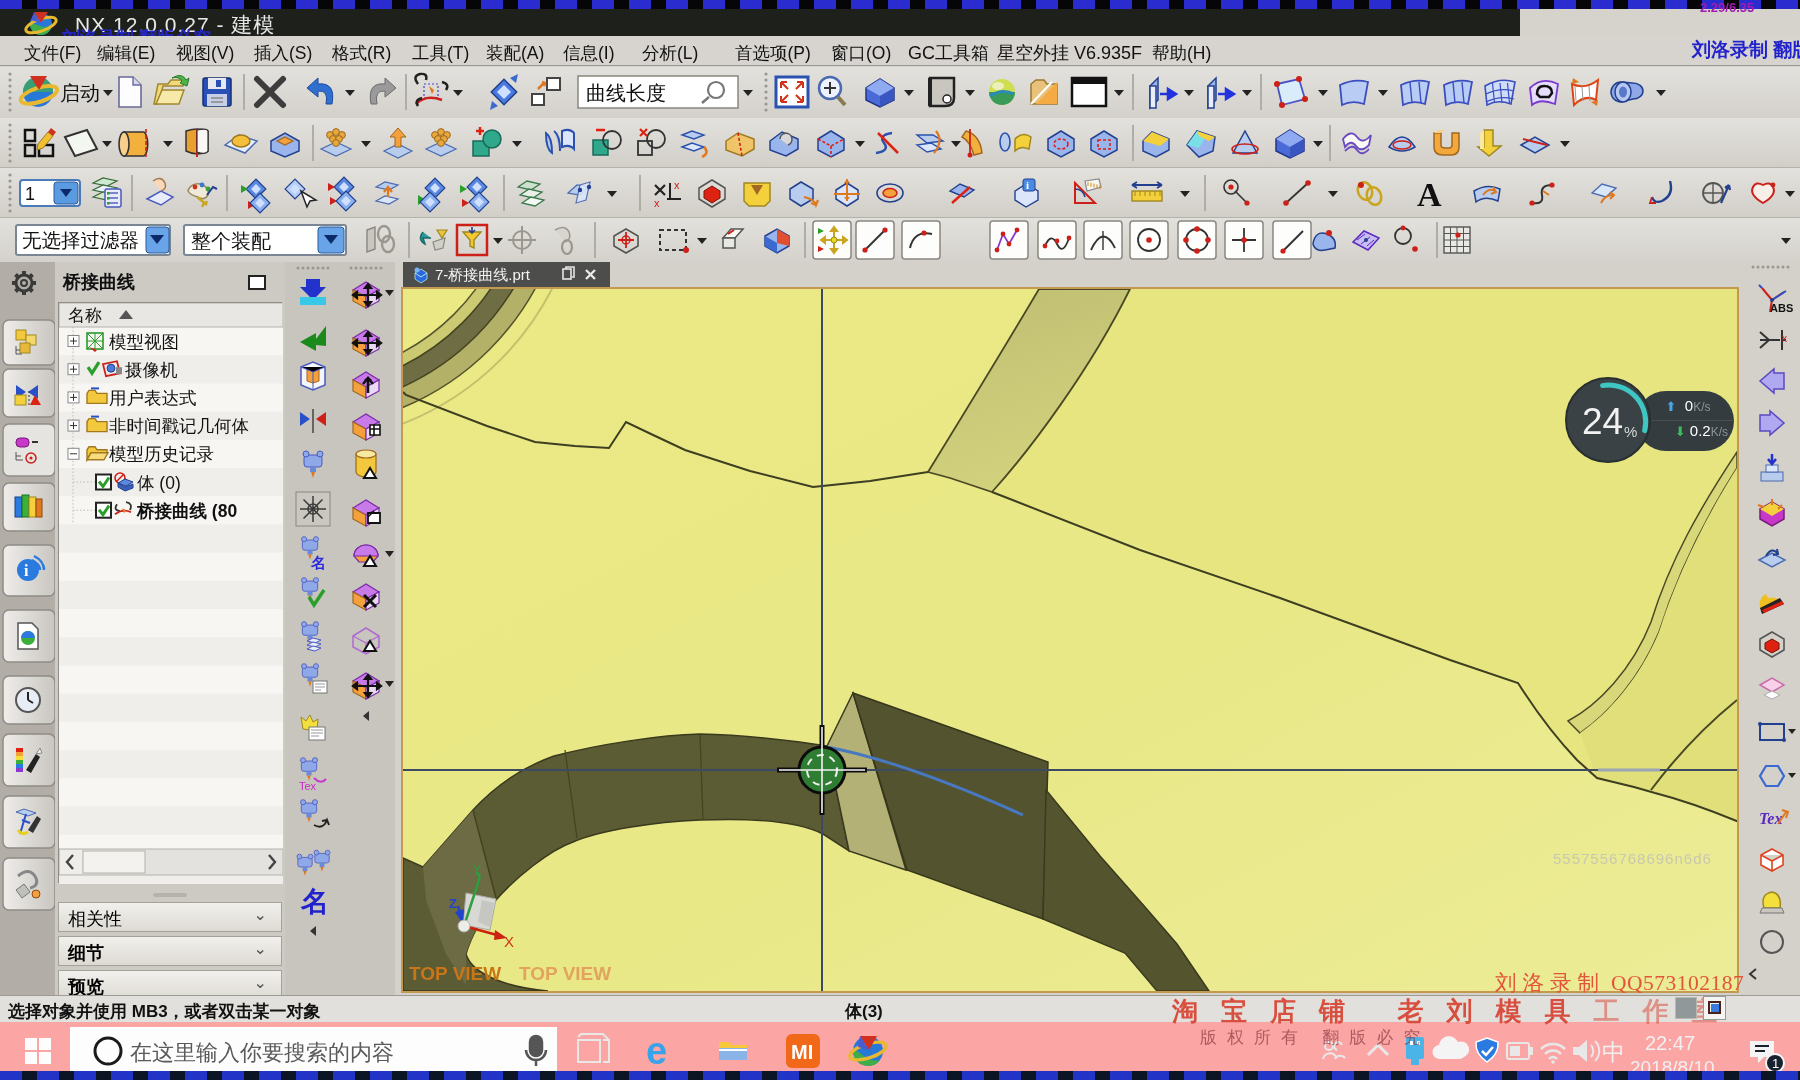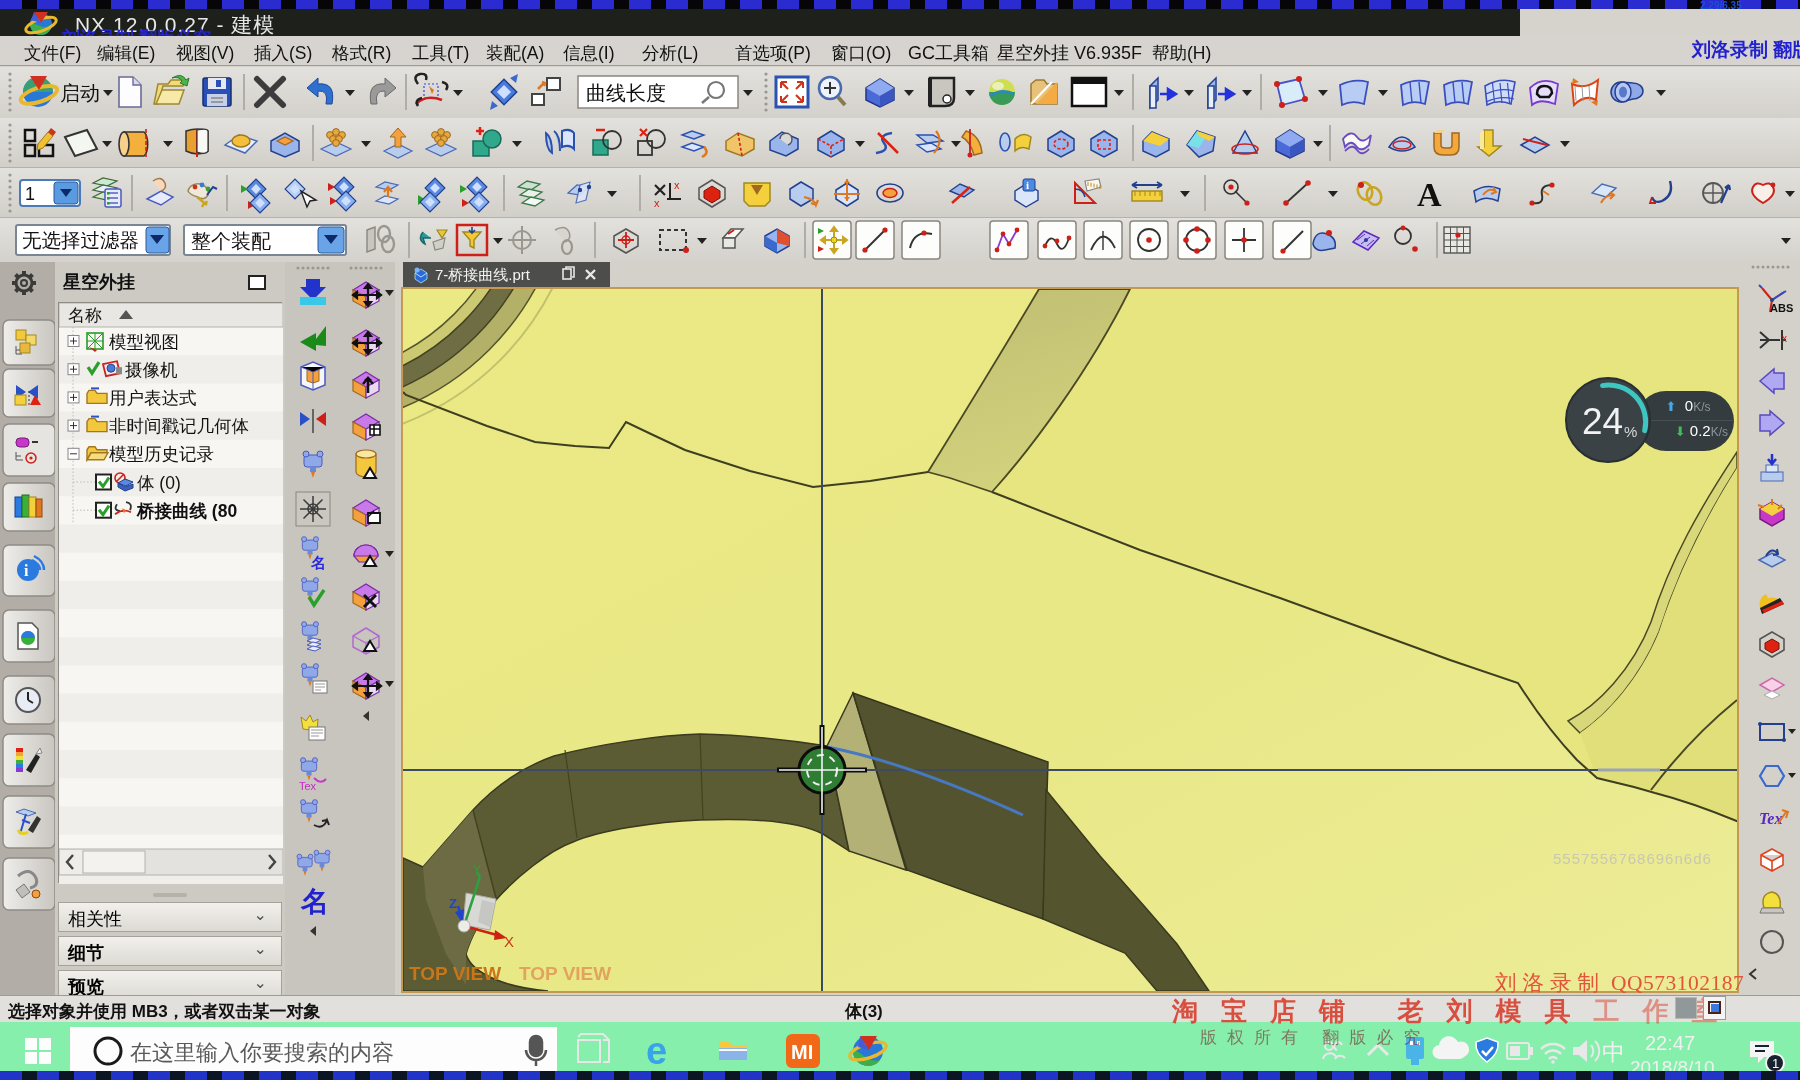--- a/index.html
+++ b/index.html
@@ -10,21 +10,21 @@
   .dashTop { left:0; top:0; width:1800px; height:9px; background:#060608;
     background-image:repeating-linear-gradient(90deg,#2a2ccf 0 22px,#060608 22px 37px); }
   .dashBot { left:0; top:1071px; width:1800px; height:9px; background:#0c1524;
     background-image:repeating-linear-gradient(90deg,#2233c8 0 22px,#0c1524 22px 37px); }
   
   #titlebar { left:0; top:9px; width:1520px; height:27px; background:#1d201b; overflow:hidden; }
   #titlebar .title { position:absolute; left:75px; top:2px; color:#e8e8e8; font-size:21px; letter-spacing:1px; }
   #siemens { position:absolute; left:1587px; top:6px; color:#f0f0f0; font-size:20px; font-weight:bold; letter-spacing:0.5px; }
   .winbtn { position:absolute; top:10px; width:27px; height:22px; background:#3a3a38; border:1px solid #555; border-radius:3px; color:#eee; text-align:center; line-height:20px; font-size:14px; }
   #closebtn { position:absolute; left:1769px; top:8px; width:30px; height:26px; background:#c43b28; border-radius:4px; color:#fff; text-align:center; line-height:25px; font-size:17px; font-weight:bold; }
-  .redtag { position:absolute; left:1700px; top:0px; color:#1d4ed8; font-size:10px; font-weight:bold; }
+  .redtag { position:absolute; left:1700px; top:0px; color:#a21caf; font-size:13px; font-weight:bold; }
   .bluetag { position:absolute; left:1692px; top:37px; color:#2222cc; font-size:19px; font-weight:bold; z-index:60; white-space:nowrap; }
   
   #menubar { left:0; top:36px; width:1800px; height:30px; background:#d7d4cf; border-bottom:1px solid #9e9b95; color:#111; font-size:17.5px; }
   #menubar span { position:absolute; top:5px;text-align:right; }
   
   .trow { left:0; width:1800px; background:linear-gradient(#e3e1dd,#d2cfc9); border-bottom:1px solid #b5b2ac; }
   #row1 { top:67px; height:57px; }
   #row2 { top:118px; height:50px; }
   #row3 { top:168px; height:50px; }
   #row4 { top:218px; height:52px; border-bottom:1px solid #8f8c86; }
@@ -36,21 +36,21 @@
   #pnTree { position:absolute; left:3px; top:40px; width:224px; height:581px; background:#f7f6f3; border:1px solid #8f8c86; }
   #midcols { left:285px; top:262px; width:110px; height:733px; background:#c8c5bf; }
   
   #vpzone { left:395px; top:262px; width:1350px; height:733px; background:#d4d1cb; }
   #vptab { position:absolute; left:403px; top:262px; width:207px; height:25px; background:#4d4d4b; color:#fff; font-size:15px; }
   #viewport { position:absolute; left:401px; top:287px; width:1338px; height:706px; background:#e9e885; border:2px solid #c49a50; }
   #rightcol { left:1745px; top:262px; width:55px; height:733px; background:#d4d1cb; }
   
   #statusbar { left:0; top:995px; width:1800px; height:27px; background:#e2e0dc; border-top:1px solid #9e9b95; font-size:17px; font-weight:bold; color:#111; }
   
-  #taskbar { left:0; top:1022px; width:1800px; height:58px; background:#86efac; }
+  #taskbar { left:0; top:1022px; width:1800px; height:58px; background:#fca5a5; }
 </style>
 </head>
 <body>
 <div class="abs dashTop"></div>
 <div class="abs" id="titlebar">
   <svg style="position:absolute;left:18px;top:1px" width="50" height="27" viewBox="0 0 50 27">
     <circle cx="23" cy="14" r="11" fill="#2878d8"></circle>
     <path d="M12,14 a11,11 0 0 0 22,0 q-6,5 -12,2 q-7,-3 -10,-2 Z" fill="#3fae49"></path>
     <ellipse cx="23" cy="15" rx="16" ry="6" fill="none" stroke="#e8b830" stroke-width="3" transform="rotate(-20 23 15)"></ellipse>
     <path d="M16,2 L30,2 L23,13 Z" fill="#d03020"></path>
@@ -644,21 +644,21 @@
         </g>
 <g transform="translate(28,884)">
           <path d="M-10,-8 q12,-10 18,2 q3,8 -6,10" fill="none" stroke="#888" stroke-width="3"></path>
           <path d="M-12,6 l8,-6 6,8 -8,6 Z" fill="#c0c0ba" stroke="#777"></path>
           <circle cx="8" cy="10" r="4" fill="#f4a03c" stroke="#904810"></circle>
         </g>
 </g>
     </svg>
   </div>
 <div class="abs" id="partnav">
-  <div id="pnTitle">星空外挂</div>
+  <div id="pnTitle">桥接曲线</div>
   <div style="position:absolute;left:193px;top:13px;width:18px;height:15px;border:2px solid #222;background:#fff"></div>
   <div id="pnTree">
       <svg width="224" height="581" viewBox="0 0 224 581" style="position:absolute;left:0;top:0">
         <rect x="0" y="0" width="224" height="581" fill="#f7f6f3"></rect>
         <rect x="0" y="0" width="224" height="24" fill="#e9e7e3" stroke="#b5b2ac" stroke-width="1"></rect>
         <text x="9" y="18" font-size="17" fill="#111" font-family="Liberation Sans">名称</text>
         <path d="M60,16 l7,-9 7,9 Z" fill="#555"></path>
         <rect x="0" y="52.2" width="224" height="28.2" fill="#efeeea"></rect>
         <rect x="0" y="108.6" width="224" height="28.2" fill="#efeeea"></rect>
         <rect x="0" y="165.0" width="224" height="28.2" fill="#efeeea"></rect>

